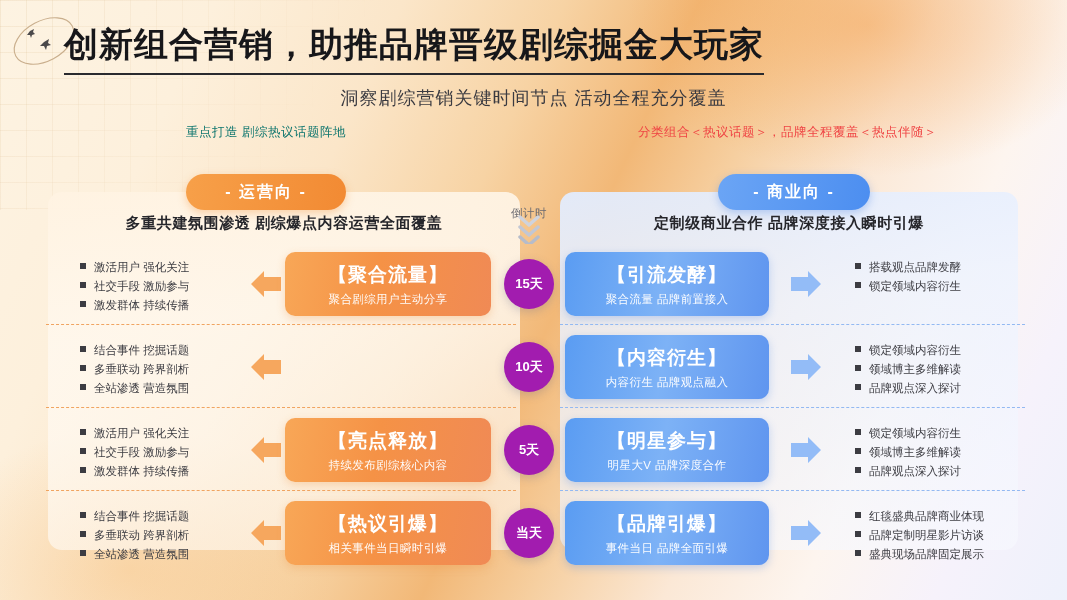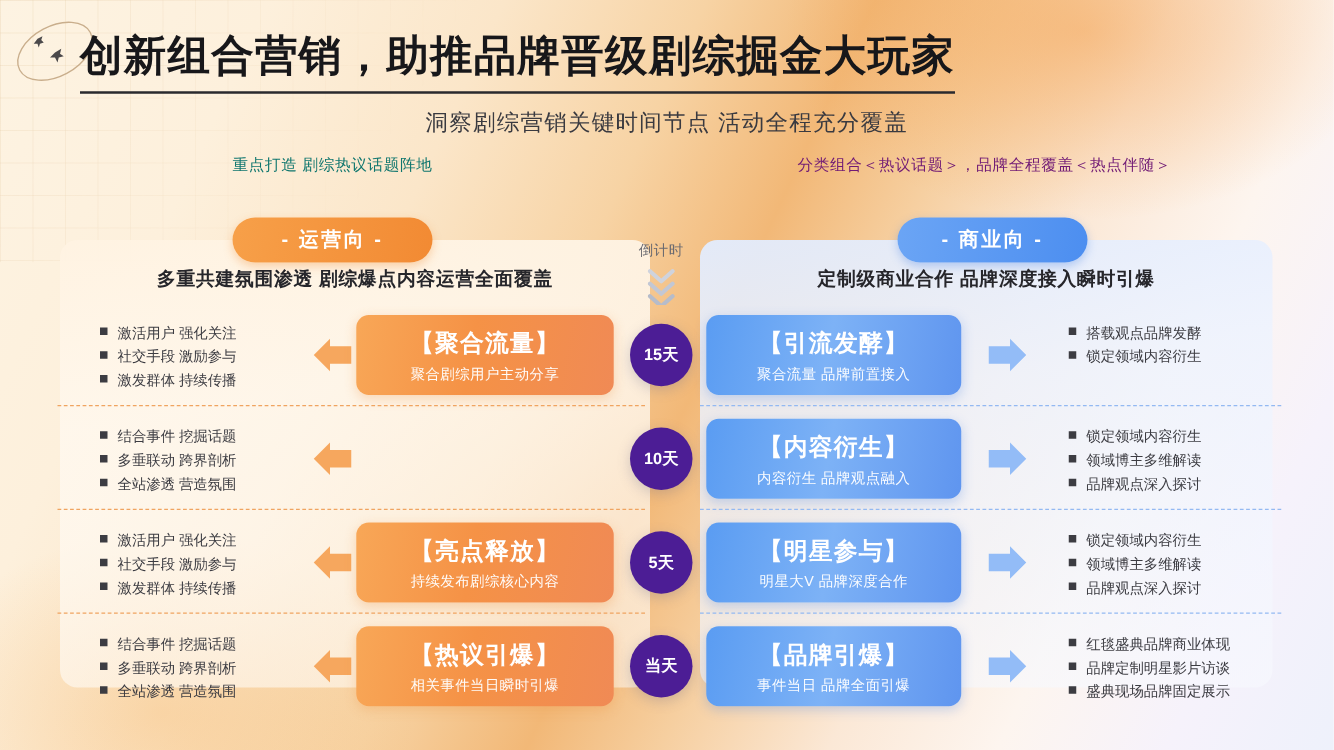--- a/index.html
+++ b/index.html
@@ -44,21 +44,21 @@
   .subtitle{
     position:absolute; left:0; top:86px; width:1067px; text-align:center;
     font-size:18px; color:#3a3a40; letter-spacing:1px; font-weight:500;
   }
   .cap-left{
     position:absolute; left:186px; top:124px;
     font-size:12.5px; color:#0f766e; letter-spacing:.5px;
   }
   .cap-right{
     position:absolute; left:638px; top:124px;
-    font-size:12.5px; color:#701a75; letter-spacing:.5px;
+    font-size:12.5px; color:#ef4444; letter-spacing:.5px;
   }
 
   
   .panel{ position:absolute; border-radius:14px; }
   .panel-left{
     left:48px; top:192px; width:472px; height:358px;
     background:linear-gradient(170deg, rgba(255,243,226,.95) 0%, rgba(255,248,238,.85) 35%, rgba(255,252,248,.55) 100%);
   }
   .panel-right{
     left:560px; top:192px; width:458px; height:358px;
@@ -72,29 +72,29 @@
   .pill{
     position:absolute; top:-18px; height:36px; border-radius:18px;
     display:flex; align-items:center; justify-content:center;
     font-size:16px; font-weight:700; color:#fff; letter-spacing:2px;
   }
   .pill-orange{ left:138px; width:160px; background:linear-gradient(100deg,#f7a049,#f28a33); box-shadow:0 3px 8px rgba(240,140,50,.35);}
   .pill-blue{ left:158px; width:152px; background:linear-gradient(100deg,#6ba5f5,#4c8ef0); box-shadow:0 3px 8px rgba(70,130,230,.35);}
 
   
   .countdown-label{
-    position:absolute; left:505px; top:193px; width:48px; text-align:center;
+    position:absolute; left:505px; top:206px; width:48px; text-align:center;
     font-size:11.5px; color:#6a6a70; letter-spacing:.5px;
   }
   .chev{ position:absolute; left:505px; top:214px; width:48px; text-align:center; }
   .chev svg{ display:block; margin:0 auto; }
 
   .circle{
     position:absolute; left:504px; width:50px; height:50px; border-radius:50%;
-    background:#4c1d95; color:#fff; font-size:13px; font-weight:700;
+    background:#a21caf; color:#fff; font-size:13px; font-weight:700;
     display:flex; align-items:center; justify-content:center;
     box-shadow:0 3px 10px rgba(110,110,140,.30);
   }
 
   
   .row{ position:absolute; left:0; width:1067px; height:66px; }
 
   .bullets{ position:absolute; font-size:11.5px; line-height:19px; color:#3c3c42; }
   .bullets-left{ left:80px; top:6px; width:170px; }
   .bullets-right{ left:855px; top:6px; width:185px; }

